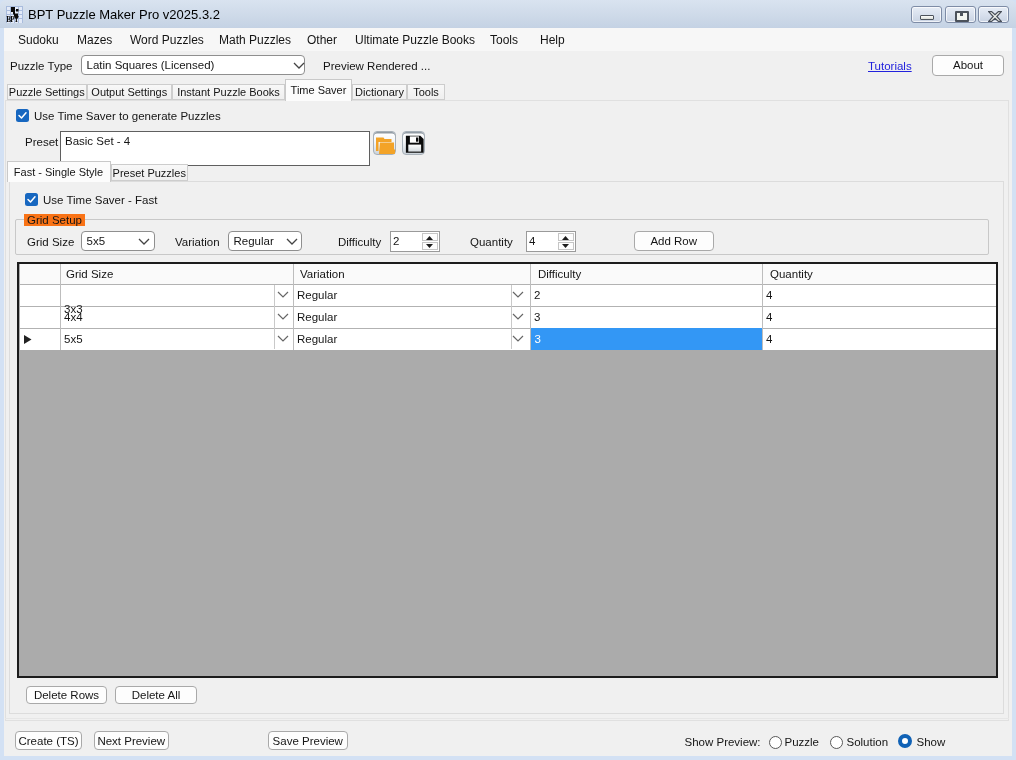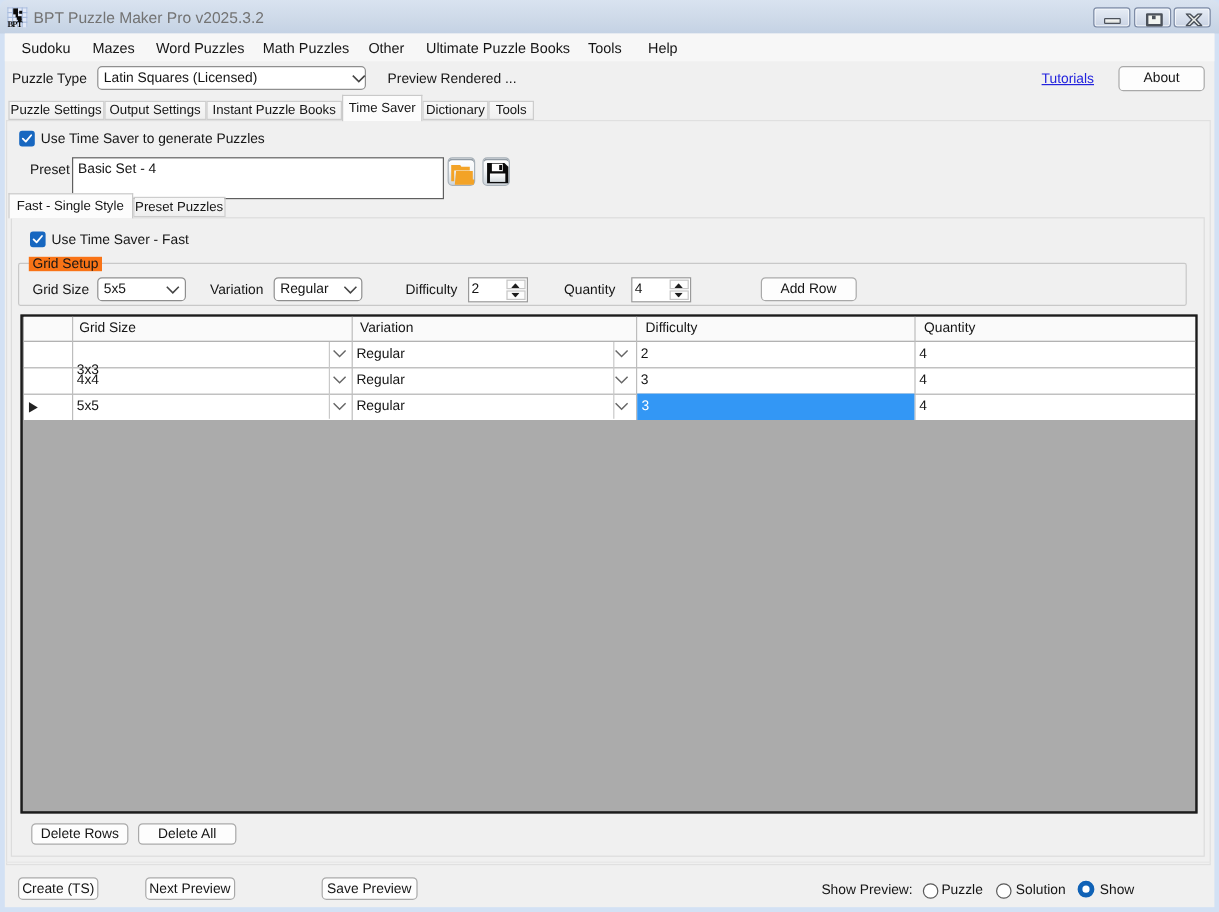--- a/index.html
+++ b/index.html
@@ -3,21 +3,21 @@
 <meta charset="utf-8">
 <style>
 * { margin:0; padding:0; box-sizing:border-box; }
 html,body { width:1016px; height:760px; overflow:hidden; }
 body { font-family:"Liberation Sans", sans-serif; font-size:11.5px; color:#151515; background:#d3e1f4; position:relative; }
 .abs { position:absolute; }
 
 #titlebar { left:0; top:0; width:1016px; height:28px;
   background:linear-gradient(#d9e3f0, #cdd9e8 60%, #c4d2e4);
   border-radius:6px 6px 0 0; }
-#titletext { left:28px; top:7px; font-size:13px; color:#737373; }
+#titletext { left:28px; top:7px; font-size:13px; color:#000000; }
 .winbtn { top:6px; width:31px; height:17px; border:1px solid #7e8ca6; border-radius:3px;
   background:linear-gradient(#e7edf6, #d7dfec 55%, #c9d3e3);
   box-shadow:inset 0 0 0 1px rgba(255,255,255,0.7);
   }
 #client { left:4px; top:28px; width:1008px; height:728px; background:#f0f0f0; }
 
 #menubar { left:4px; top:27.5px; width:1008px; height:23.5px; background:#f7f7f7; }
 .mitem { top:5px; font-size:12px; }
 
 .combo { background:#fff; border:1px solid #8f8f8f; border-radius:4px; }
@@ -265,21 +265,21 @@
 <svg class="abs" style="left:24px;top:334.5px;" width="7.5" height="9" viewBox="0 0 7.5 9">
     <path d="M0 0 L7.5 4.5 L0 9 Z" fill="#222"></path>
   </svg>
 
 <div class="abs btn" style="left:26px;top:685.5px;width:81px;height:18.5px;line-height:17px;">Delete Rows</div>
 <div class="abs btn" style="left:115px;top:685.5px;width:82px;height:18.5px;line-height:17px;">Delete All</div>
 
 <div class="abs" style="left:4.5px;top:717.5px;width:1004px;height:1px;background:#e6e6e6;"></div>
 
 <div class="abs btn" style="left:15px;top:730.5px;width:67px;height:19.5px;line-height:18px;">Create (TS)</div>
-<div class="abs btn" style="left:93.5px;top:730.5px;width:75.5px;height:19.5px;line-height:18px;margin-left:27px;">Next Preview</div>
+<div class="abs btn" style="left:93.5px;top:730.5px;width:75.5px;height:19.5px;line-height:18px;">Next Preview</div>
 <div class="abs btn" style="left:267.5px;top:730.5px;width:80.5px;height:19.5px;line-height:18px;">Save Preview</div>
 <div class="abs" style="left:684.5px;top:735.5px;">Show Preview:</div>
 <div class="abs" style="left:768.5px;top:735.5px;width:13px;height:13px;border:1px solid #595959;border-radius:50%;background:#fff;"></div>
 <div class="abs" style="left:784.5px;top:735.5px;">Puzzle</div>
 <div class="abs" style="left:830px;top:735.5px;width:13px;height:13px;border:1px solid #595959;border-radius:50%;background:#fff;"></div>
 <div class="abs" style="left:846.5px;top:735.5px;">Solution</div>
 <div class="abs" style="left:897.5px;top:734px;width:14px;height:14px;border:4px solid #1062b6;border-radius:50%;background:#fff;"></div>
 <div class="abs" style="left:916.5px;top:735.5px;">Show</div>
 
 </body></html>

